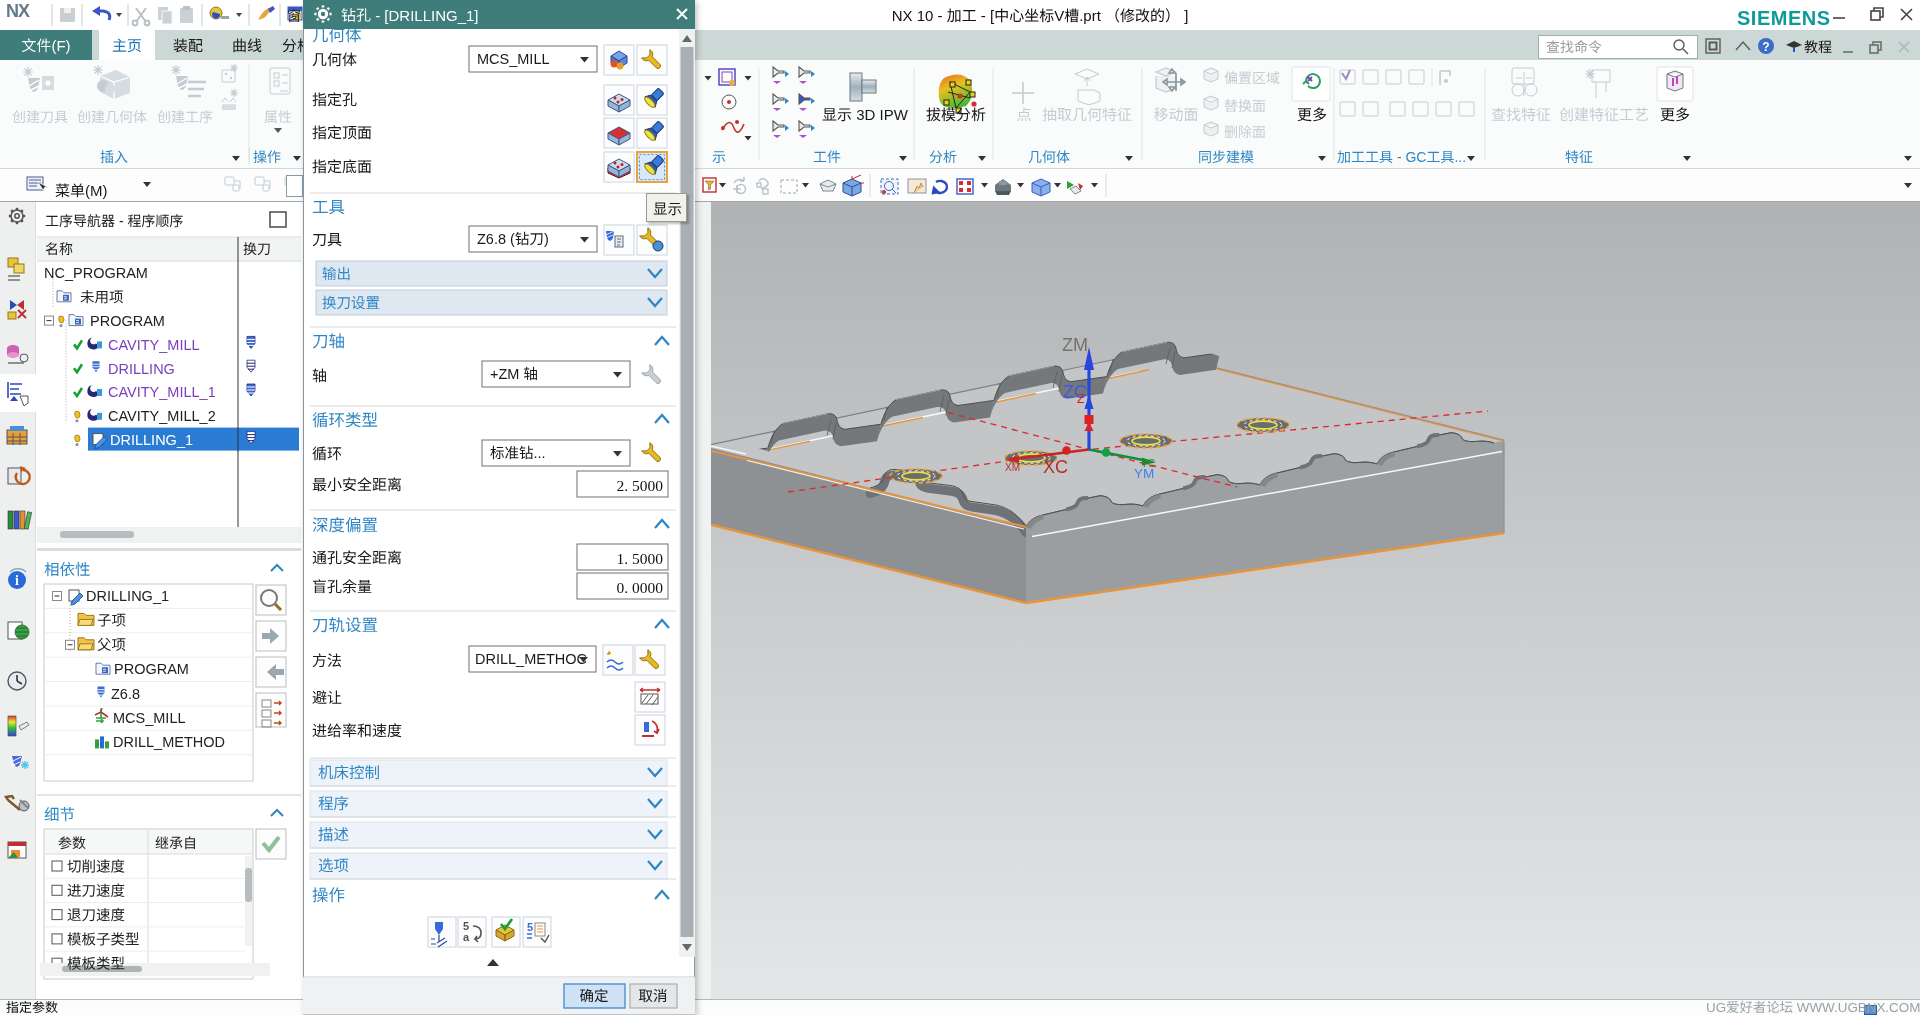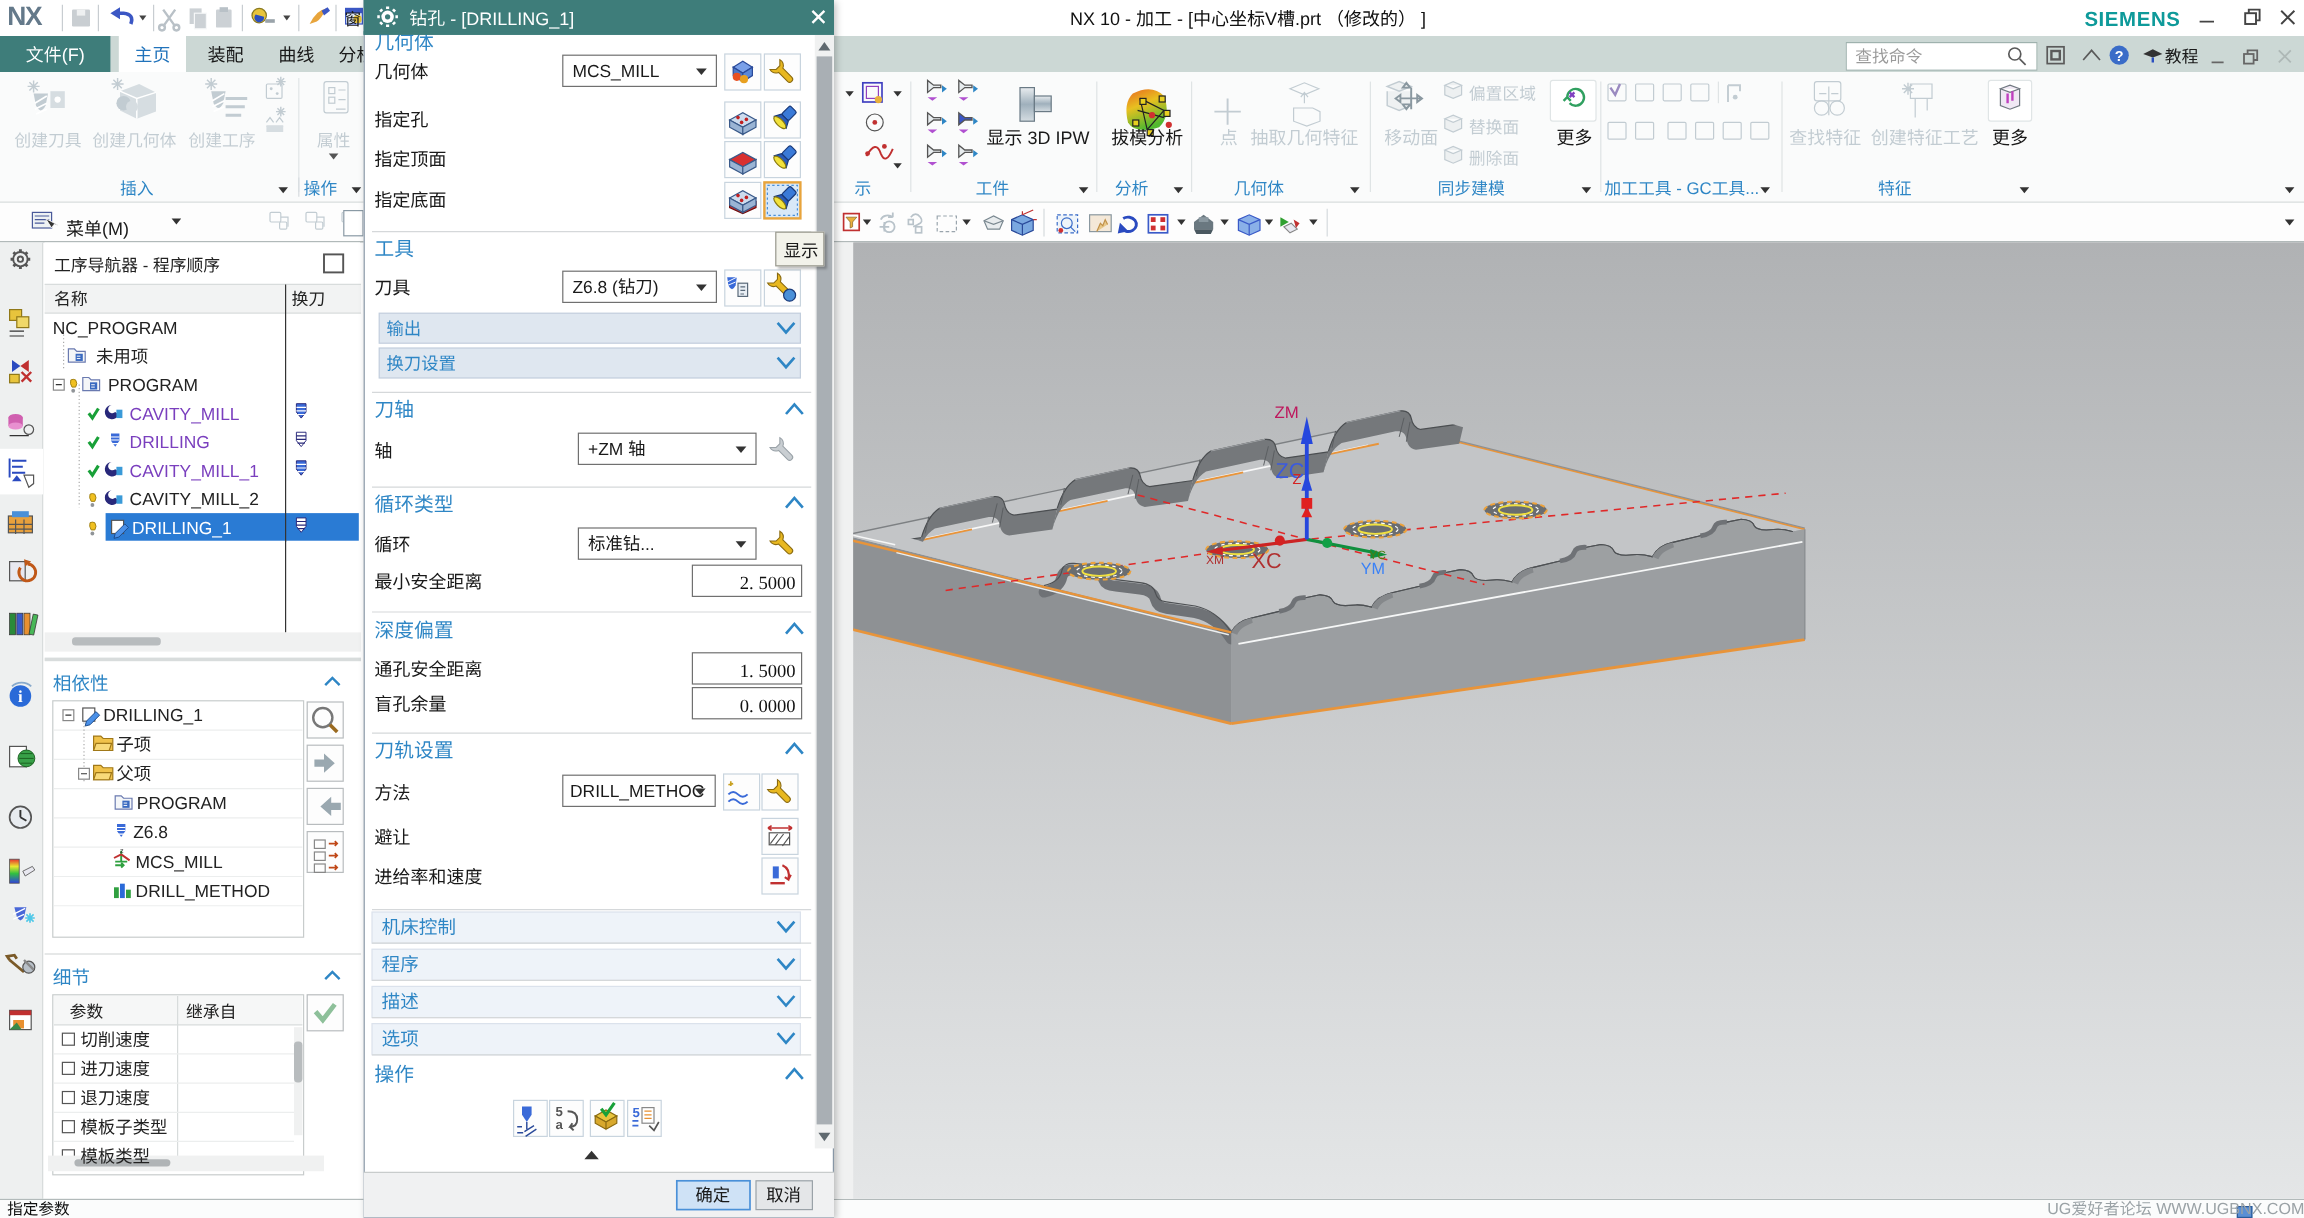--- a/index.html
+++ b/index.html
@@ -146,21 +146,21 @@
       <path id="g63a7" d="M695 553C758 496 843 415 884 369L933 418C889 463 804 540 741 594ZM560 593C513 527 440 460 370 415C384 402 408 372 417 358C489 410 572 491 626 569ZM164 841V646H43V575H164V336C114 319 68 305 32 294L49 219L164 261V16C164 2 159 -2 147 -2C135 -3 96 -3 53 -2C63 -22 72 -53 74 -71C137 -72 177 -69 200 -58C225 -46 234 -25 234 16V286L342 325L330 394L234 360V575H338V646H234V841ZM332 20V-47H964V20H689V271H893V338H413V271H613V20ZM588 823C602 792 619 752 631 719H367V544H435V653H882V554H954V719H712C700 754 678 802 658 841Z"></path>
       <path id="g5236" d="M676 748V194H747V748ZM854 830V23C854 7 849 2 834 2C815 1 759 1 700 3C710 -20 721 -55 725 -76C800 -76 855 -74 885 -62C916 -48 928 -26 928 24V830ZM142 816C121 719 87 619 41 552C60 545 93 532 108 524C125 553 142 588 158 627H289V522H45V453H289V351H91V2H159V283H289V-79H361V283H500V78C500 67 497 64 486 64C475 63 442 63 400 65C409 46 418 19 421 -1C476 -1 515 0 538 11C563 23 569 42 569 76V351H361V453H604V522H361V627H565V696H361V836H289V696H183C194 730 204 766 212 802Z"></path>
       <path id="g63cf" d="M748 840V696H569V840H497V696H358V628H497V497H569V628H748V497H820V628H952V696H820V840ZM471 181H622V40H471ZM471 247V385H622V247ZM844 181V40H690V181ZM844 247H690V385H844ZM402 452V-78H471V-27H844V-73H916V452ZM163 839V638H42V568H163V348C112 332 65 319 28 309L47 235L163 273V14C163 0 158 -4 146 -4C134 -5 95 -5 51 -4C61 -24 70 -55 73 -73C136 -74 175 -71 199 -59C224 -48 233 -27 233 14V296L343 332L333 401L233 370V568H340V638H233V839Z"></path>
       <path id="g8ff0" d="M711 784C756 747 812 693 838 659L896 699C869 733 812 784 767 819ZM68 763C122 706 188 629 217 579L280 619C249 669 182 744 127 798ZM592 830V645H320V574H555C498 424 402 275 302 198C319 185 343 159 355 142C445 219 531 352 592 496V67H666V491C755 388 844 268 885 185L945 228C894 323 780 466 678 574H939V645H666V830ZM266 483H48V413H194V110C148 94 95 52 41 1L89 -62C142 -1 194 52 231 52C254 52 285 23 327 -1C397 -41 482 -51 600 -51C695 -51 869 -45 941 -40C942 -20 954 16 962 35C865 24 717 17 602 17C495 17 408 24 344 60C309 79 286 97 266 107Z"></path>
       <path id="g9009" d="M61 765C119 716 187 646 216 597L278 644C246 692 177 760 118 806ZM446 810C422 721 380 633 326 574C344 565 376 545 390 534C413 562 435 597 455 636H603V490H320V423H501C484 292 443 197 293 144C309 130 331 102 339 83C507 149 557 264 576 423H679V191C679 115 696 93 771 93C786 93 854 93 869 93C932 93 952 125 959 252C938 257 907 268 893 282C890 177 886 163 861 163C847 163 792 163 782 163C756 163 753 166 753 191V423H951V490H678V636H909V701H678V836H603V701H485C498 731 509 763 518 795ZM251 456H56V386H179V83C136 63 90 27 45 -15L95 -80C152 -18 206 34 243 34C265 34 296 5 335 -19C401 -58 484 -68 600 -68C698 -68 867 -63 945 -58C946 -36 958 1 966 20C867 10 715 3 601 3C495 3 411 9 349 46C301 74 278 98 251 100Z"></path>
       <path id="g786e" d="M552 843C508 720 434 604 348 528C362 514 385 485 393 471C410 487 427 504 443 523V318C443 205 432 62 335 -40C352 -48 381 -69 393 -81C458 -13 488 76 502 164H645V-44H711V164H855V10C855 -1 851 -5 839 -6C828 -6 788 -6 745 -5C754 -24 762 -53 764 -72C826 -72 869 -71 894 -60C919 -48 927 -28 927 10V585H744C779 628 816 681 840 727L792 760L780 757H590C600 780 609 803 618 826ZM645 230H510C512 261 513 290 513 318V349H645ZM711 230V349H855V230ZM645 409H513V520H645ZM711 409V520H855V409ZM494 585H492C516 619 539 656 559 694H739C717 656 690 615 664 585ZM56 787V718H175C149 565 105 424 35 328C47 308 65 266 70 247C88 271 105 299 121 328V-34H186V46H361V479H186C211 554 232 635 247 718H393V787ZM186 411H297V113H186Z"></path>
       <path id="g6d88" d="M863 812C838 753 792 673 757 622L821 595C857 644 900 717 935 784ZM351 778C394 720 436 641 452 590L519 623C503 674 457 750 414 807ZM85 778C147 745 222 693 258 656L304 714C267 750 191 799 130 829ZM38 510C101 478 178 426 216 390L260 449C222 485 144 533 81 563ZM69 -21 134 -70C187 25 249 151 295 258L239 303C188 189 118 56 69 -21ZM453 312H822V203H453ZM453 377V484H822V377ZM604 841V555H379V-80H453V139H822V15C822 1 817 -3 802 -4C786 -5 733 -5 676 -3C686 -23 697 -54 700 -74C776 -74 826 -74 857 -62C886 -50 895 -27 895 14V555H679V841Z"></path>
     </defs>
   </svg>
 <div style="position:absolute;left:0;top:0;width:1920px;height:30px;background:#fff"></div>
-<div style="position:absolute;left:6px;top:1px;width:60px;height:28px;color:#64798a;font-weight:bold;font-size:22px;letter-spacing:-1px">NX</div>
+<div style="position:absolute;left:6px;top:1px;width:60px;height:28px;color:#64798a;font-weight:bold;font-size:18px;letter-spacing:-1px">NX</div>
 <svg width="260" height="30" style="position:absolute;left:46px;top:0">
     <line x1="6" y1="4" x2="6" y2="26" stroke="#c8cdd1"></line>
     <rect x="14" y="8" width="15" height="14" rx="1" fill="#c9ced2"></rect>
     <rect x="18" y="8" width="7" height="5" fill="#eef0f1"></rect>
     <line x1="36" y1="4" x2="36" y2="26" stroke="#c8cdd1"></line>
     <path d="M63 20 q3 -8 -6 -9 l-5 0" stroke="#3b57c4" stroke-width="3" fill="none"></path>
     <path d="M54 6 l-8 5 8 5z" fill="#3b57c4"></path>
     <path d="M70 13 l6 0 -3 4z" fill="#444"></path>
     <line x1="82" y1="4" x2="82" y2="26" stroke="#c8cdd1"></line>
     <g stroke="#b9c1c7" stroke-width="2" fill="none">
@@ -181,21 +181,21 @@
     <rect x="175" y="16" width="8" height="3" fill="#9aa3aa"></rect>
     <path d="M190 13 l6 0 -3 4z" fill="#444"></path>
     <line x1="203" y1="4" x2="203" y2="26" stroke="#c8cdd1"></line>
     <path d="M212 20 q6 -12 14 -13 q-4 8 -8 11z" fill="#e8a53c"></path>
     <path d="M222 9 l5 -3 2 3 -5 4z" fill="#3b57c4"></path>
     <line x1="234" y1="4" x2="234" y2="26" stroke="#c8cdd1"></line>
     <rect x="242" y="7" width="14" height="13" fill="#dce6f2" stroke="#3b57c4"></rect>
     <rect x="242" y="7" width="14" height="4" fill="#3b57c4"></rect>
     <circle cx="252" cy="16" r="3.4" fill="#e8c43c"></circle>
   </svg>
-<div style="position:absolute;left:1737px;top:7px;font-size:17px;font-weight:bold;color:#0e9a9a;letter-spacing:0.5px">SIEMENS</div>
+<div style="position:absolute;left:1737px;top:7px;font-size:20px;font-weight:bold;color:#0e9a9a;letter-spacing:0.5px">SIEMENS</div>
 <svg width="100" height="24" style="position:absolute;left:1825px;top:4px">
 <g stroke="#444" stroke-width="1.6" fill="none">
 <line x1="8" y1="14" x2="20" y2="14"></line>
 <rect x="46" y="7" width="9" height="9"></rect>
       <path d="M49 7 v-3 h9 v9 h-3"></path>
 <path d="M76 5 l11 11 M87 5 l-11 11"></path>
     </g>
   </svg>
 <div style="position:absolute;left:0;top:30px;width:1920px;height:30px;background:#ccd8d5"></div>
 <div style="position:absolute;left:0;top:30px;width:92px;height:30px;background:#3e7d7a"></div>
@@ -761,21 +761,21 @@
       <path d="M 1142,457.5 L 1156,462.3 L 1142,465.5 z" fill="#108f3e" stroke="none"></path>
     </g>
     <circle cx="1066.5" cy="450.5" r="4.2" fill="#d42222"></circle>
     <circle cx="1106" cy="452.5" r="4.2" fill="#12a046"></circle>
     <line x1="1089" y1="449.5" x2="1089" y2="368" stroke="#2547dd" stroke-width="3.2"></line>
     <path d="M 1084,370 L 1089,347 L 1094,370 z" fill="#2547dd"></path>
     <path d="M 1084.5,409 L 1089,394 L 1093.5,409 z" fill="#2547dd"></path>
     <rect x="1084.5" y="415" width="9" height="9" fill="#e02020"></rect>
     <path d="M 1084.5,431 L 1089,422 L 1093.5,431 z" fill="#e02020"></path>
   </svg>
-<div style="position:absolute;left:1062px;top:335px;font-size:14px;color:#be185d">ZM</div>
+<div style="position:absolute;left:1062px;top:335px;font-size:18px;color:#737373">ZM</div>
 <div style="position:absolute;left:1063px;top:382px;font-size:18px;color:#3a5ae0">ZC</div>
 <div style="position:absolute;left:1077px;top:392px;font-size:12px;color:#d42222">Z</div>
 <div style="position:absolute;left:1005px;top:462px;font-size:10px;color:#b03030">XM</div>
 <div style="position:absolute;left:1043px;top:457px;font-size:18px;color:#b03030">XC</div>
 <div style="position:absolute;left:1141px;top:458px;font-size:10px;color:#4d7c0f">YC</div>
 <div style="position:absolute;left:1134px;top:466px;font-size:13.5px;color:#3b82f6">YM</div>
 <div style="position:absolute;left:303px;top:0;width:392px;height:1015px;background:#fff;border:1px solid #8897a6;box-shadow:2px 2px 6px rgba(0,0,0,0.25);z-index:100"></div>
 <div style="position:absolute;left:303px;top:0;width:392px;height:29px;background:#3e7d7a;z-index:101"></div>
 <svg width="392" height="29" style="position:absolute;left:303px;top:0;z-index:102">
 <g fill="#fff">

